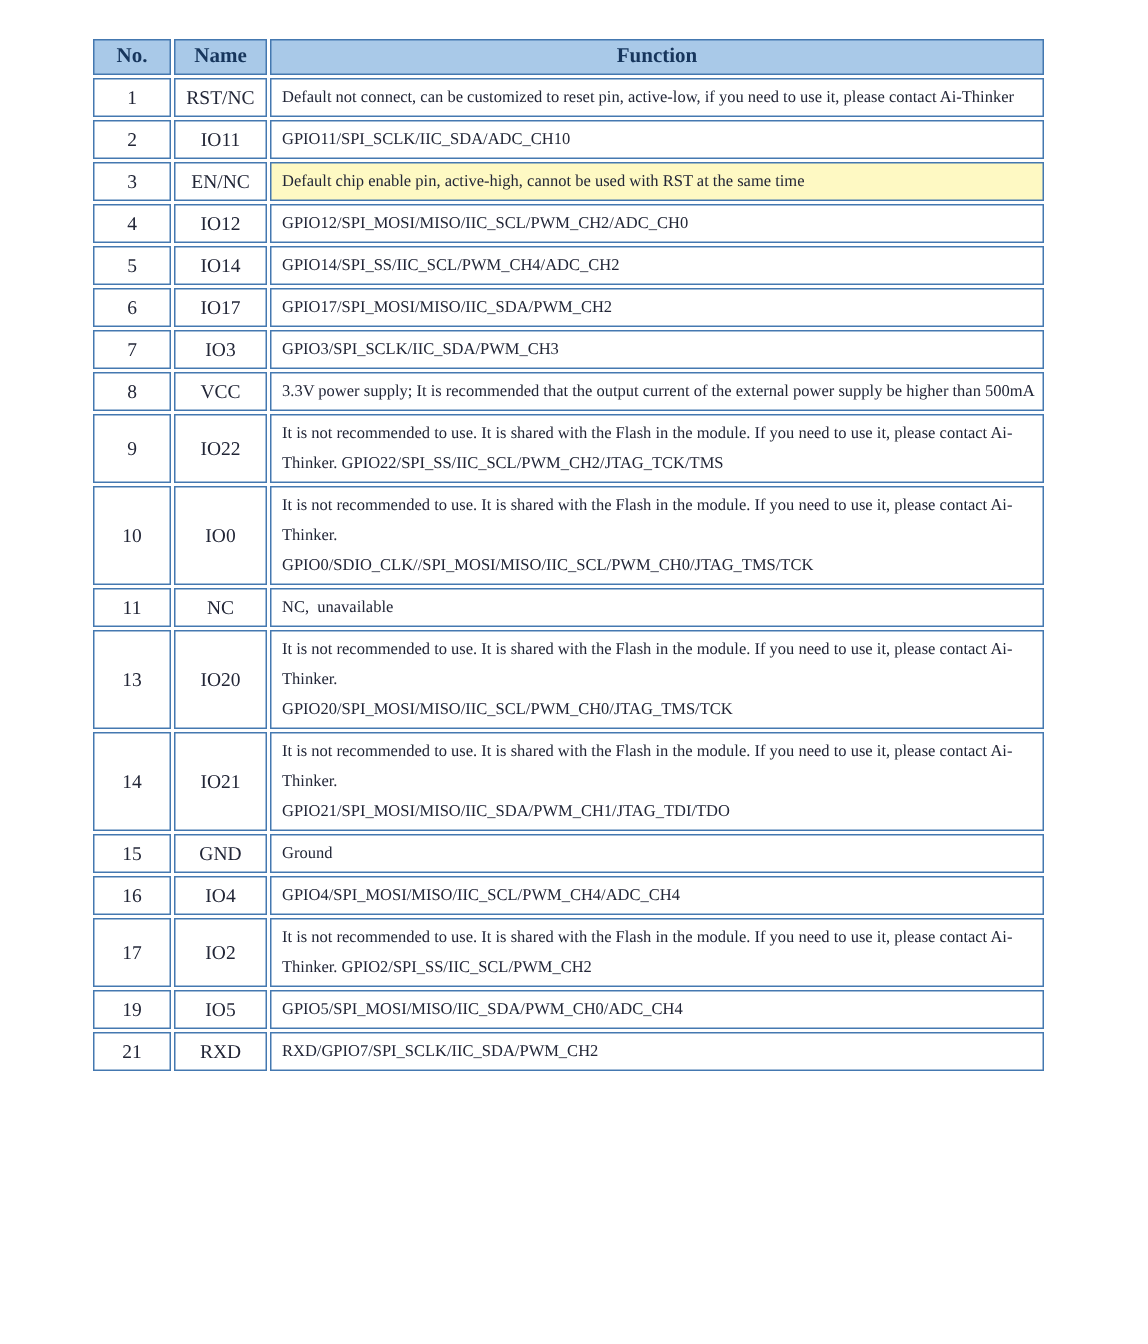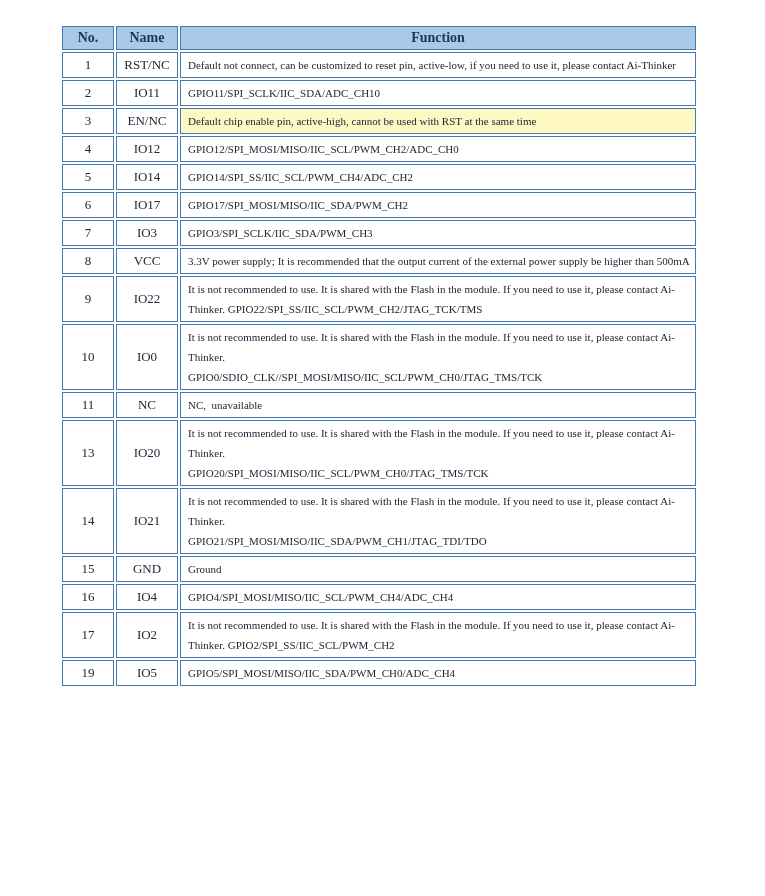--- a/index.html
+++ b/index.html
@@ -193,15 +193,22 @@
             <div class="fn-line">It is not recommended to use. It is shared with the Flash in the module. If you need to use it, please contact Ai-Thinker. GPIO2/SPI_SS/IIC_SCL/PWM_CH2</div>
           </td>
   </tr>
         <tr>
     <td class="no-cell">19</td>
     <td class="name-cell">IO5</td>
     <td class="fn-cell">
             <div class="fn-line">GPIO5/SPI_MOSI/MISO/IIC_SDA/PWM_CH0/ADC_CH4</div>
           </td>
   </tr>
+        <tr>
+    <td class="no-cell">21</td>
+    <td class="name-cell">RXD</td>
+    <td class="fn-cell">
+            <div class="fn-line">RXD/GPIO7/SPI_SCLK/IIC_SDA/PWM_CH2</div>
+          </td>
+  </tr>
       </tbody>
   </table>
 </div>
 
 </body></html>

